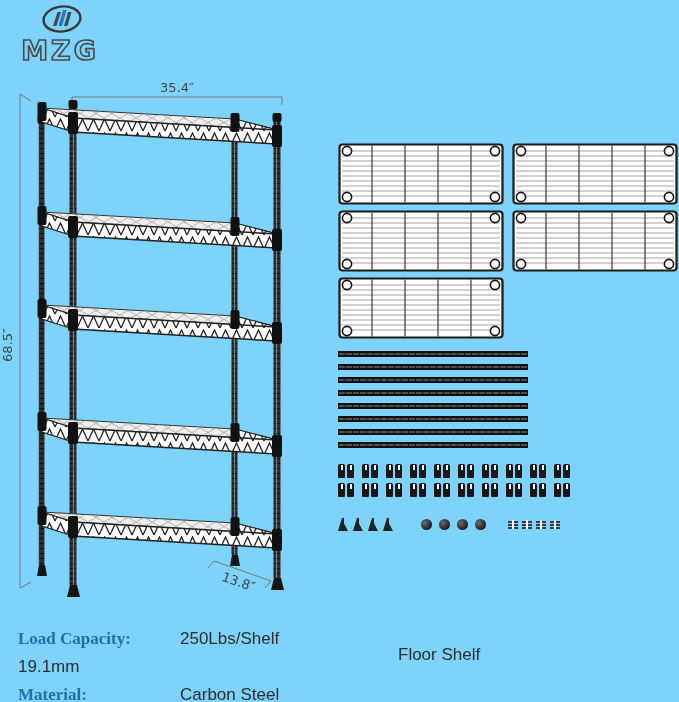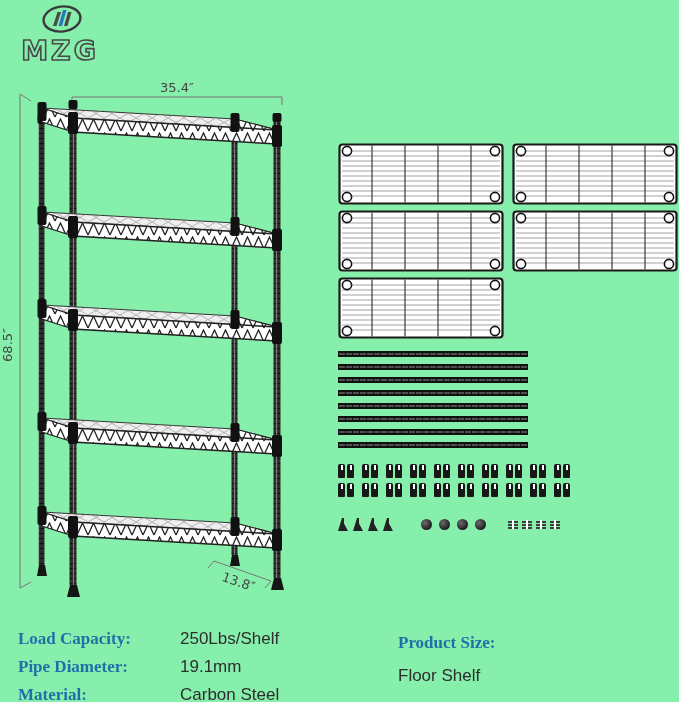--- a/index.html
+++ b/index.html
@@ -1,16 +1,16 @@
 <!DOCTYPE html>
 <html><head>
 <meta charset="utf-8">
 <style>
   html,body{margin:0;padding:0;background:#fff;}
-  .canvas{position:relative;width:679px;height:702px;background:#86efac;overflow:hidden;
+  .canvas{position:relative;width:679px;height:702px;background:#7dd3fc;overflow:hidden;
           font-family:"Liberation Sans", sans-serif;}
 
   
   .logo{position:absolute;left:18px;top:2px;}
 
   
   .figure{position:absolute;left:0px;top:78px;}
 
   
   .parts{position:absolute;left:338px;top:143px;width:341px;}
@@ -305,31 +305,29 @@
 
   </div>
 
   <div class="specs">
     <div class="spec-col-left">
       <div class="spec-row">
         <span class="spec-label">Load Capacity:</span>
         <span class="spec-value">250Lbs/Shelf</span>
       </div>
       <div class="spec-row">
-        <span class="spec-label">Pipe Diameter:</span>
         <span class="spec-value">19.1mm</span>
       </div>
       <div class="spec-row">
         <span class="spec-label">Material:</span>
         <span class="spec-value">Carbon Steel</span>
       </div>
     </div>
     <div class="spec-col-right">
       <div class="spec-row">
-        <span class="spec-label">Product Size:</span>
       </div>
       <div class="spec-row">
         <span class="spec-value">Floor Shelf</span>
       </div>
     </div>
   </div>
 
 </div>
 
 </body></html>

